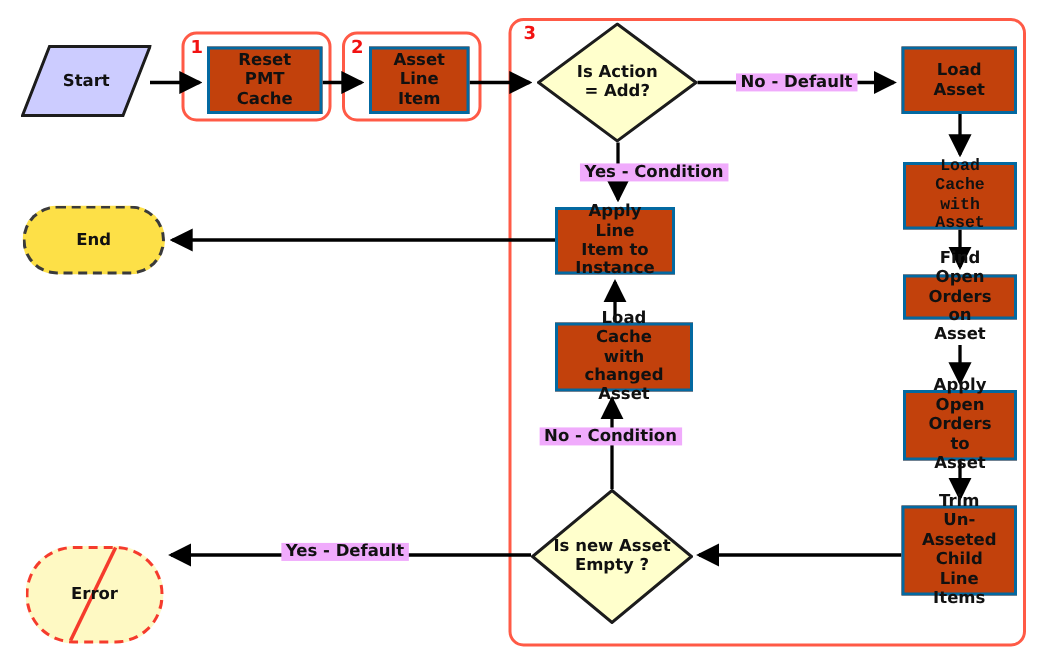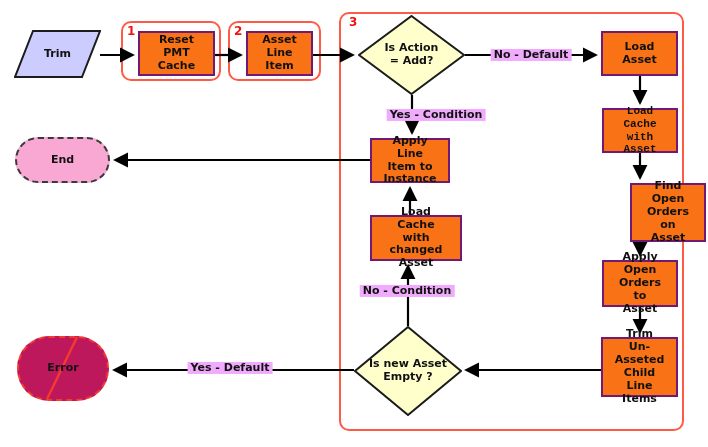--- a/index.html
+++ b/index.html
@@ -14,26 +14,26 @@
     background:transparent;z-index:1;box-sizing:border-box;
   }
   .stepnum{
     position:absolute;z-index:3;color:#f21212;font-size:12px;font-weight:bold;
     line-height:1;
   }
   .node{
     position:absolute;z-index:3;display:flex;align-items:center;justify-content:center;
     text-align:center;line-height:1.18;box-sizing:border-box;
   }
-  .box{background:#f97316;border:2px solid #701a75;padding:1px 18px;}
+  .box{background:#c2410c;border:2px solid #0369a1;padding:1px 18px;}
   .shape-svg{position:absolute;left:0;top:0;width:100%;height:100%;}
   .shape-label{position:relative;z-index:1;text-align:center;line-height:1.18;}
   .stadium{border-radius:32px;}
-  .end-node{background:#f9a8d4;border:2px dashed #3a3a3a;}
-  .error-node{background:#be185d;border:2px dashed #f53b2c;}
+  .end-node{background:#fde047;border:2px dashed #3a3a3a;}
+  .error-node{background:#fef9c3;border:2px dashed #f53b2c;margin-top:28px;}
   .edge-label{
     position:absolute;z-index:4;background:#f0abfc;padding:0 3px;white-space:nowrap;
     transform:translate(-50%,-50%);line-height:1.1;text-align:right;
   }
 </style>
 </head>
 <body>
 
 <div class="canvas">
 
@@ -70,36 +70,36 @@
 
   <div class="edge-label" style="left:531px;top:55px;">No - Default</div>
   <div class="edge-label" style="left:408px;top:115px;margin-left:28px;">Yes - Condition</div>
   <div class="edge-label" style="left:407px;top:291px;">No - Condition</div>
   <div class="edge-label" style="left:230px;top:368px;">Yes - Default</div>
 
   <div class="node" style="left:14px;top:30px;width:87px;height:48px;">
     <svg class="shape-svg" viewBox="0 0 87 48">
       <polygon points="19,1 86,1 68,47 1,47" fill="#ccccff" stroke="#1c1c1c" stroke-width="2"></polygon>
     </svg>
-    <span class="shape-label">Trim</span>
+    <span class="shape-label">Start</span>
   </div>
 
   <div class="node box" style="left:138px;top:31px;width:77px;height:45px;">
     <span>Reset PMT Cache</span>
   </div>
   <div class="node box" style="left:246px;top:31px;width:67px;height:45px;">
     <span>Asset Line Item</span>
   </div>
   <div class="node box" style="left:601px;top:31px;width:77px;height:45px;">
     <span>Load Asset</span>
   </div>
   <div class="node box" style="left:602px;top:108px;width:76px;height:45px;font-family:Liberation Mono, monospace;">
     <span>Load Cache with Asset</span>
   </div>
-  <div class="node box" style="left:630px;top:183px;width:76px;height:59px;">
+  <div class="node box" style="left:602px;top:183px;width:76px;height:30px;">
     <span>Find Open Orders on Asset</span>
   </div>
   <div class="node box" style="left:602px;top:260px;width:76px;height:47px;">
     <span>Apply Open Orders to Asset</span>
   </div>
   <div class="node box" style="left:601px;top:337px;width:77px;height:60px;">
     <span>Trim Un-Asseted Child Line Items</span>
   </div>
   <div class="node box" style="left:370px;top:215px;width:92px;height:46px;">
     <span>Load Cache with changed Asset</span>

